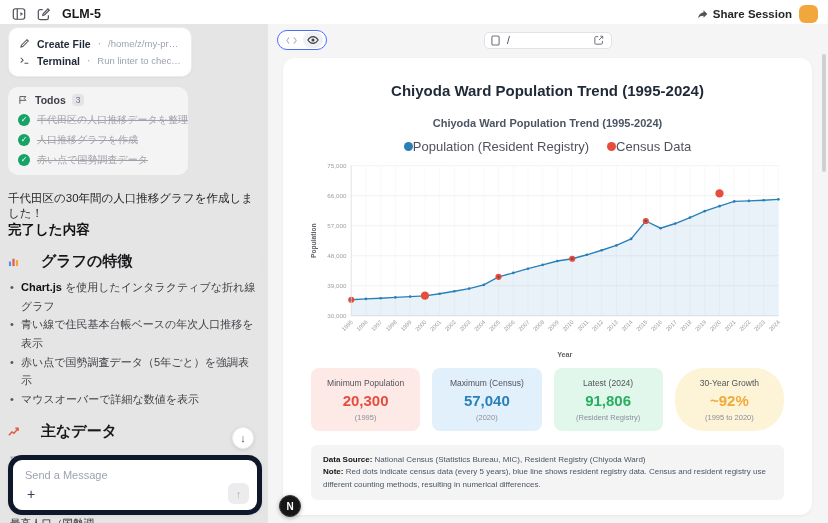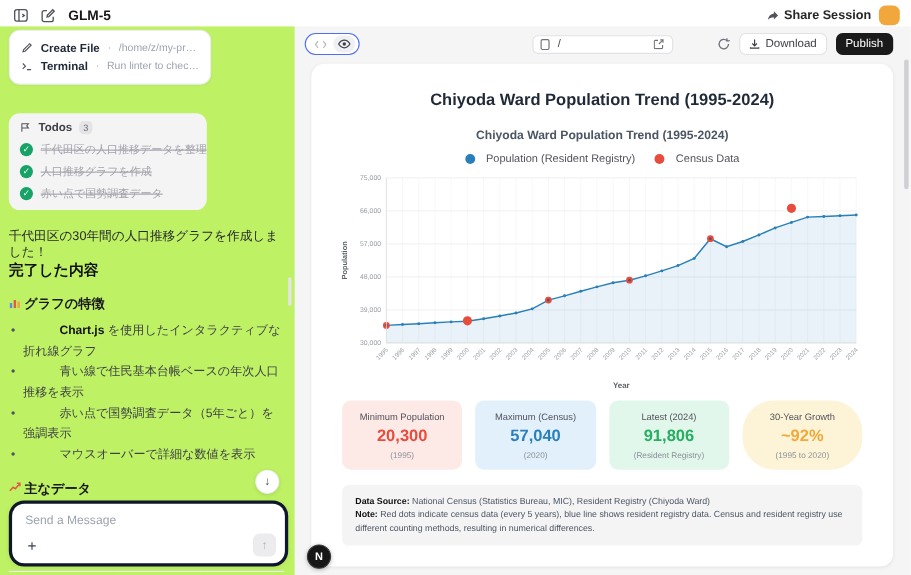--- a/index.html
+++ b/index.html
@@ -10,53 +10,53 @@
   .topbar { height:24px; display:flex; justify-content:space-between; align-items:center; padding:3px 10px 0 10px; }
   .topbar-left, .topbar-right { display:flex; align-items:center; gap:7px; }
   .icon-btn { background:none; border:none; cursor:pointer; width:18px; height:18px; display:flex; align-items:center; justify-content:center; color:#52525b; padding:0; }
   .app-title { font-size:12.5px; font-weight:bold; color:#18181b; margin-left:2px; }
   .share-btn { display:flex; align-items:center; gap:5px; background:none; border:none; font-size:11.5px; font-weight:600; color:#27272a; cursor:pointer; font-family:inherit; }
   .avatar { width:19px; height:18px; border-radius:6px; }
 
   .main { position:absolute; top:24px; left:0; right:0; bottom:0; display:flex; }
 
   
-  .chat { width:268px; position:relative; background:#bef264; flex:none; }
+  .chat { width:268px; position:relative; background:#e5e5e5; flex:none; }
   .chat-scroll { position:absolute; inset:0; padding:3px 10px 66px 8px; overflow:hidden; }
   .tool-card { border:1px solid #ececee; border-radius:10px; padding:7px 10px; width:184px; box-shadow:0 1px 2px rgba(0,0,0,.04); background:#fff; }
   .tool-row { display:flex; align-items:center; gap:7px; height:17px; white-space:nowrap; overflow:hidden; }
   .tool-icon { color:#52525b; flex:none; display:flex; width:11px; }
   .tool-name { font-size:10.5px; font-weight:bold; color:#1f2937; }
   .tool-sep { color:#a1a1aa; font-size:10px; }
   .tool-detail { font-size:9.5px; color:#9ca3af; overflow:hidden; text-overflow:ellipsis; }
 
-  .todos-card { margin-top:26px; width:180px; background:#f4f4f5; border-radius:10px; padding:7px 10px 8px 10px; }
+  .todos-card { margin-top:10px; width:180px; background:#f4f4f5; border-radius:10px; padding:7px 10px 8px 10px; }
   .todos-head { display:flex; align-items:center; gap:6px; margin-bottom:7px; }
   .todos-title { font-size:10.5px; font-weight:600; color:#3f3f46; }
   .todos-count { background:#e4e4e7; color:#6b7280; font-size:8.5px; border-radius:4px; padding:1px 4px; }
   .todo-item { display:flex; align-items:center; gap:7px; margin-top:6px; }
   .check { width:12px; height:12px; border-radius:50%; background:#17a367; color:#fff; font-size:8px; line-height:12px; text-align:center; flex:none; }
   .todo-label { font-size:10px; color:#a1a1aa; text-decoration:line-through; white-space:nowrap; }
 
   .msg { margin-top:16px; font-size:11.5px; color:#27272a; }
   .h-completed { font-size:13.5px; font-weight:bold; color:#111; }
-  .h-sub { margin-top:13px; font-size:12px; font-weight:bold; color:#18181b; display:flex; align-items:center; gap:3px; }
+  .h-sub { margin-top:13px; font-size:15px; font-weight:bold; color:#18181b; display:flex; align-items:center; gap:22px; }
   .bullets { margin-top:7px; list-style:none; }
   .bullets li { font-size:11px; color:#3f3f46; line-height:1.7; padding-left:13px; position:relative; }
   .bullets li::before { content:"•"; position:absolute; left:2px; color:#52525b; }
-  .bullets b { color:#111;margin-left:33px; }
+  .bullets b { color:#111; }
 
   table.mini { margin-top:7px; width:250px; border-collapse:collapse; }
   table.mini th { font-size:10px; color:#71717a; font-weight:normal; text-align:left; padding:6px 2px; }
   table.mini td { font-size:10.5px; color:#27272a; padding:9px 2px; border-top:1px solid #efeff1; }
   table.mini th:nth-child(1), table.mini td:nth-child(1){ width:38%; }
   table.mini th:nth-child(2), table.mini td:nth-child(2){ width:33%; }
 
   .scroll-down { position:absolute; right:14px; bottom:74px; width:22px; height:22px; border-radius:50%; background:#fff; border:1px solid #eee; box-shadow:0 1px 4px rgba(0,0,0,.12); color:#52525b; font-size:11px; cursor:pointer; }
-  .composer { position:absolute; left:8px; right:6px; bottom:8px; height:60px; background:#fff; border:3px solid #0f172a; border-radius:14px; box-shadow:0 1px 4px rgba(0,0,0,.06); padding:9px 12px; }
+  .composer { position:absolute; left:8px; right:6px; bottom:8px; height:60px; background:#fff; border:5px solid #0f172a; border-radius:14px; box-shadow:0 1px 4px rgba(0,0,0,.06); padding:9px 12px; }
   .composer-placeholder { font-size:11px; color:#9ca3af; }
   .composer-row { position:absolute; left:10px; right:8px; bottom:6px; display:flex; justify-content:space-between; align-items:center; }
   .attach-btn { background:none; border:none; font-size:14px; color:#374151; cursor:pointer; padding:0 4px; }
   .send-btn { width:21px; height:21px; border-radius:6px; background:#ececee; border:none; color:#b0b0b6; font-size:11px; cursor:pointer; }
   .chat-thumb { position:absolute; right:3px; top:228px; width:3px; height:26px; border-radius:2px; background:#e4e4e7; }
 
   
   .preview { flex:1; background:#f5f5f6; position:relative; }
   .preview-toolbar { height:32px; display:flex; align-items:center; padding:0 16px 0 9px; position:relative; }
   .view-toggle { display:flex; align-items:center; gap:2px; border:1.5px solid #4f6ef7; border-radius:999px; padding:1px 3px; background:#fff; }
@@ -66,21 +66,21 @@
   .url-text { font-size:10px; color:#3f3f46; flex:1; }
   .tb-right { margin-left:auto; display:flex; align-items:center; gap:8px; }
   .tb-iconbtn { background:none; border:none; color:#71717a; cursor:pointer; display:flex; padding:0; }
   .download-btn { display:flex; align-items:center; gap:5px; background:#fff; border:1px solid #e2e2e6; border-radius:6px; height:20px; padding:0 8px; font-size:10.5px; color:#3f3f46; cursor:pointer; font-family:inherit; }
   .publish-btn { border:none; border-radius:6px; height:20px; padding:0 9px; font-size:10.5px; color:#fff; cursor:pointer; font-family:inherit; }
 
   .preview-card { position:absolute; top:34px; left:15px; right:16px; bottom:8px; background:#fff; border-radius:12px; box-shadow:0 1px 3px rgba(0,0,0,.06); padding:14px 24px; overflow:hidden; }
   .page-title { text-align:center; font-size:15px; font-weight:bold; color:#1f2937; margin-top:10px; }
   .chart-title { text-align:center; font-size:11px; font-weight:bold; color:#4b5563; margin-top:18px; }
   .legend { display:flex; justify-content:center; gap:18px; margin-top:10px; }
-  .legend-item { display:flex; align-items:center; gap:10px; font-size:10px; color:#52525b; }
+  .legend-item { display:flex; align-items:center; gap:0; font-size:13px; color:#52525b; }
   .dot { width:9px; height:9px; border-radius:50%; display:inline-block; }
   .chart-svg { display:block; width:100%; margin-top:4px; }
 
   .cards-row { display:flex; gap:12px; margin-top:8px; padding:0 4px; }
   .stat-card { flex:1; border-radius:8px; text-align:center; padding:10px 4px 9px 4px; }
   .stat-label { font-size:8.5px; color:#52525b; }
   .stat-value { font-size:15px; font-weight:bold; margin-top:4px; }
   .stat-sub { font-size:7.5px; color:#8a8f98; margin-top:4px; }
 
   .note-box { margin:14px 4px 0 4px; background:#f4f4f5; border-radius:6px; padding:9px 12px; }
@@ -269,37 +269,20 @@
         <span class="url-text">/</span>
         <span class="tool-icon">
             <svg width="10" height="10" viewBox="0 0 12 12" fill="none" stroke="#71717a" stroke-width="1.2">
               <path d="M10 7 V10 a1 1 0 0 1 -1 1 H2 a1 1 0 0 1 -1 -1 V3 a1 1 0 0 1 1 -1 H5"></path>
               <path d="M7.5 1.5 H10.5 V4.5"></path>
               <line x1="6" y1="6" x2="10.3" y2="1.7"></line>
             </svg>
           </span>
       </div>
 
-      <div class="tb-right">
-        <button class="tb-iconbtn">
-          <svg width="12" height="12" viewBox="0 0 14 14" fill="none" stroke="currentColor" stroke-width="1.4">
-              <path d="M12 7 a5 5 0 1 1 -1.5 -3.5"></path>
-              <path d="M10.5 1 V3.8 H13.3" transform="rotate(-10 11 3)"></path>
-            </svg>
-        </button>
-        <button class="download-btn">
-          <svg width="10" height="10" viewBox="0 0 12 12" fill="none" stroke="#3f3f46" stroke-width="1.3">
-              <path d="M6 1 V7.5"></path>
-              <path d="M3.5 5.5 L6 8 L8.5 5.5"></path>
-              <path d="M1.5 9.5 V10.5 H10.5 V9.5"></path>
-            </svg>
-          <span>Download</span>
-        </button>
-        <button class="publish-btn" style="background: rgb(26, 26, 26);">Publish</button>
-      </div>
     </div>
 
     <div class="preview-card">
       <h1 class="page-title">Chiyoda Ward Population Trend (1995-2024)</h1>
 
       <div class="chart-block">
         <div class="chart-title">Chiyoda Ward Population Trend (1995-2024)</div>
         <div class="legend">
           <span class="legend-item">
             <i class="dot" style="background: rgb(41, 128, 185);"></i>

